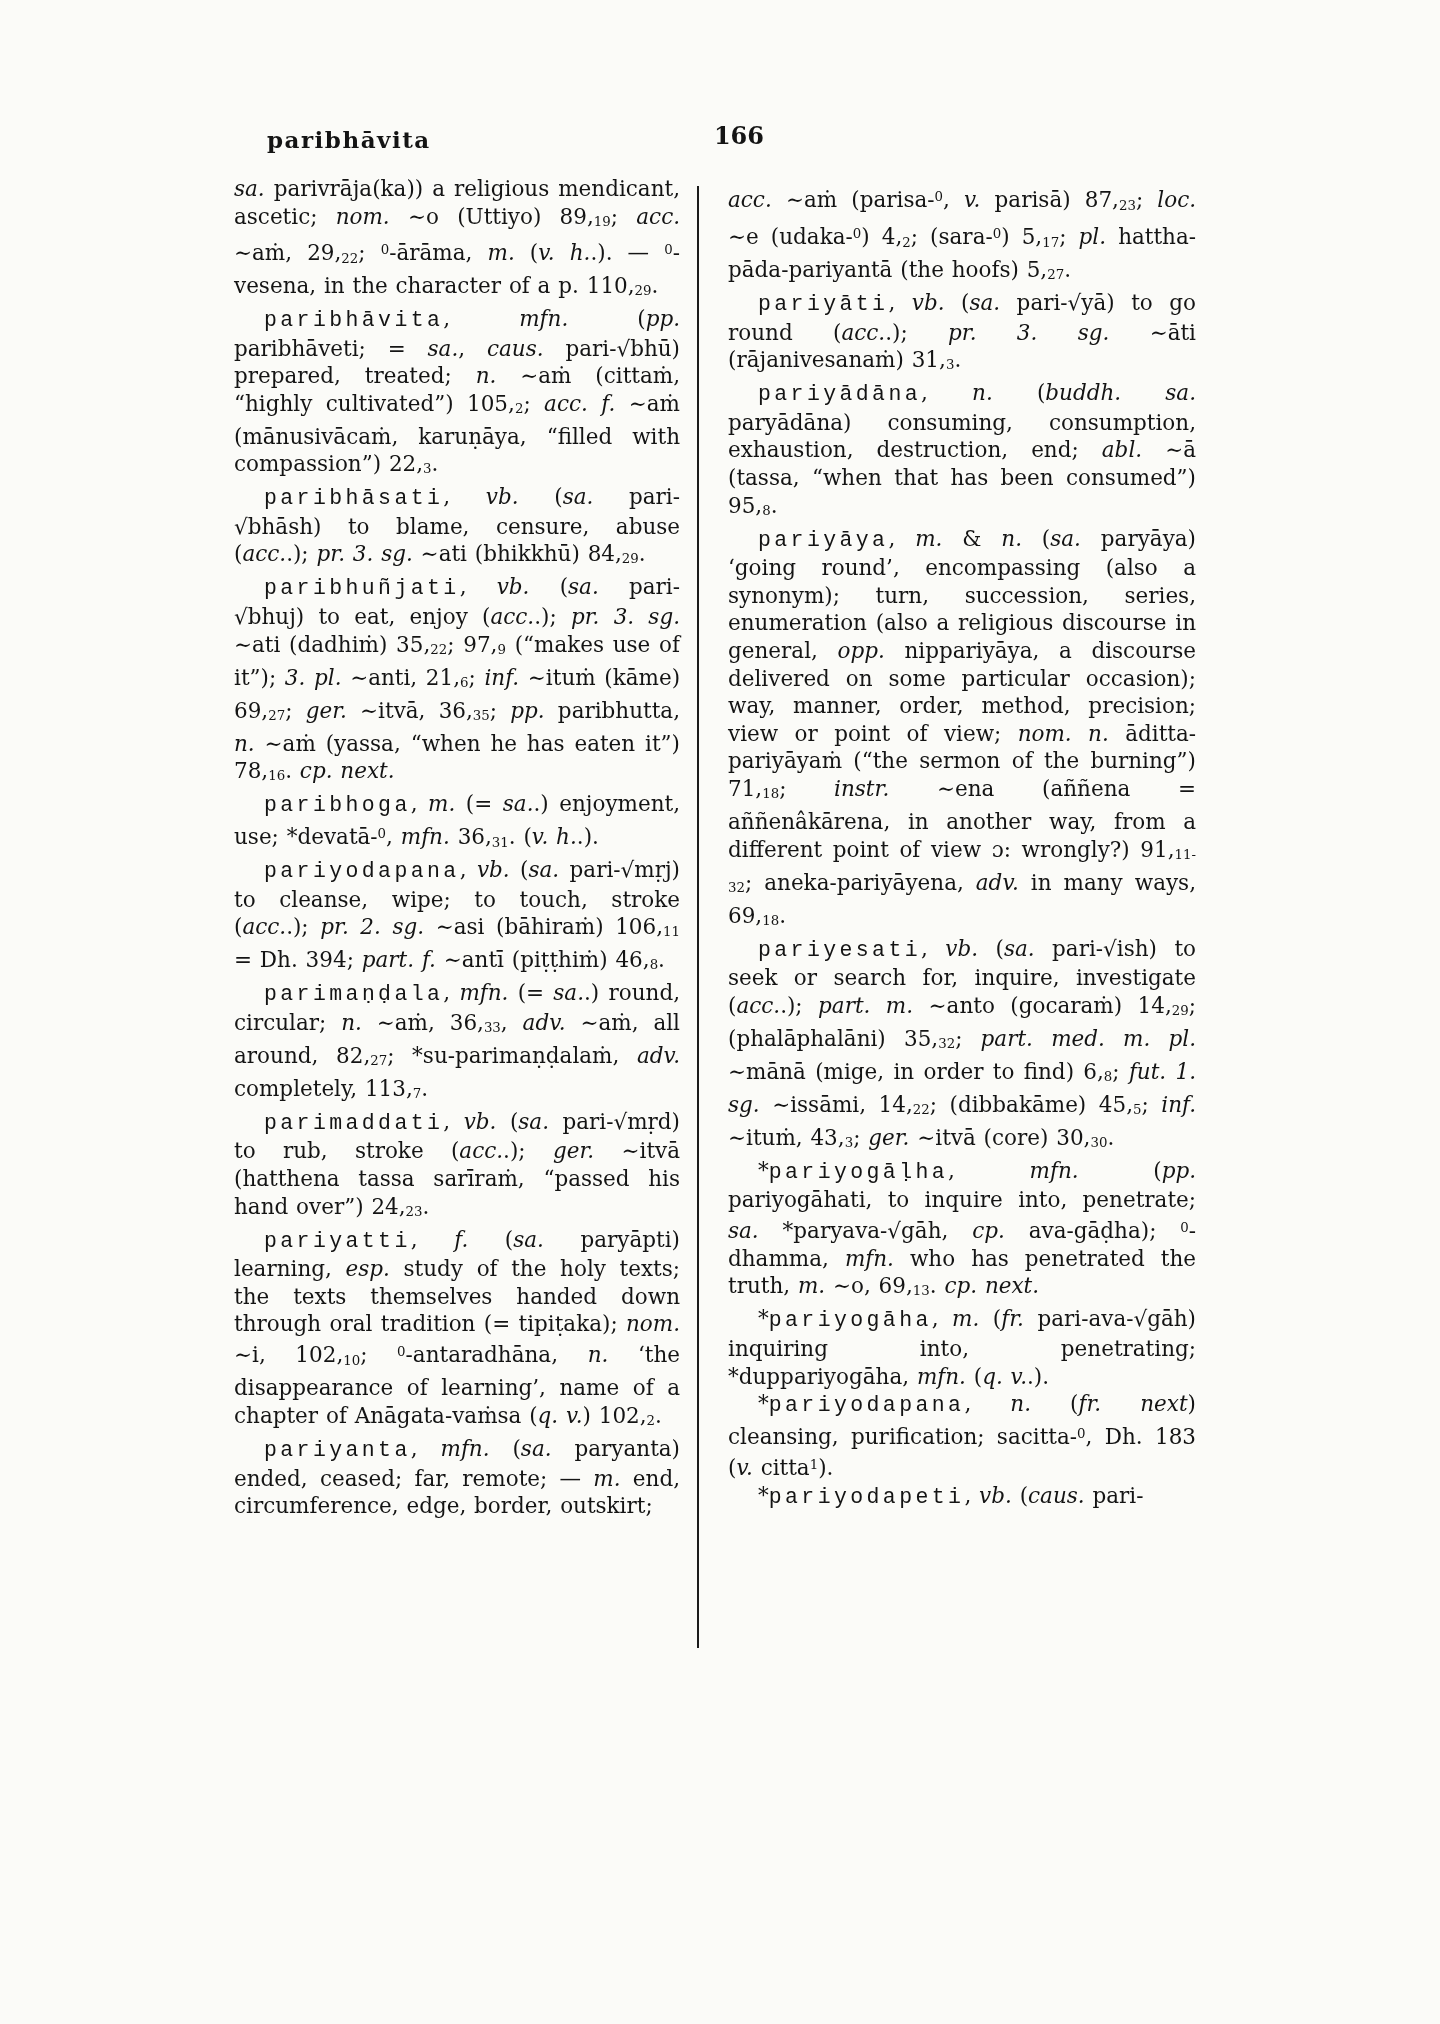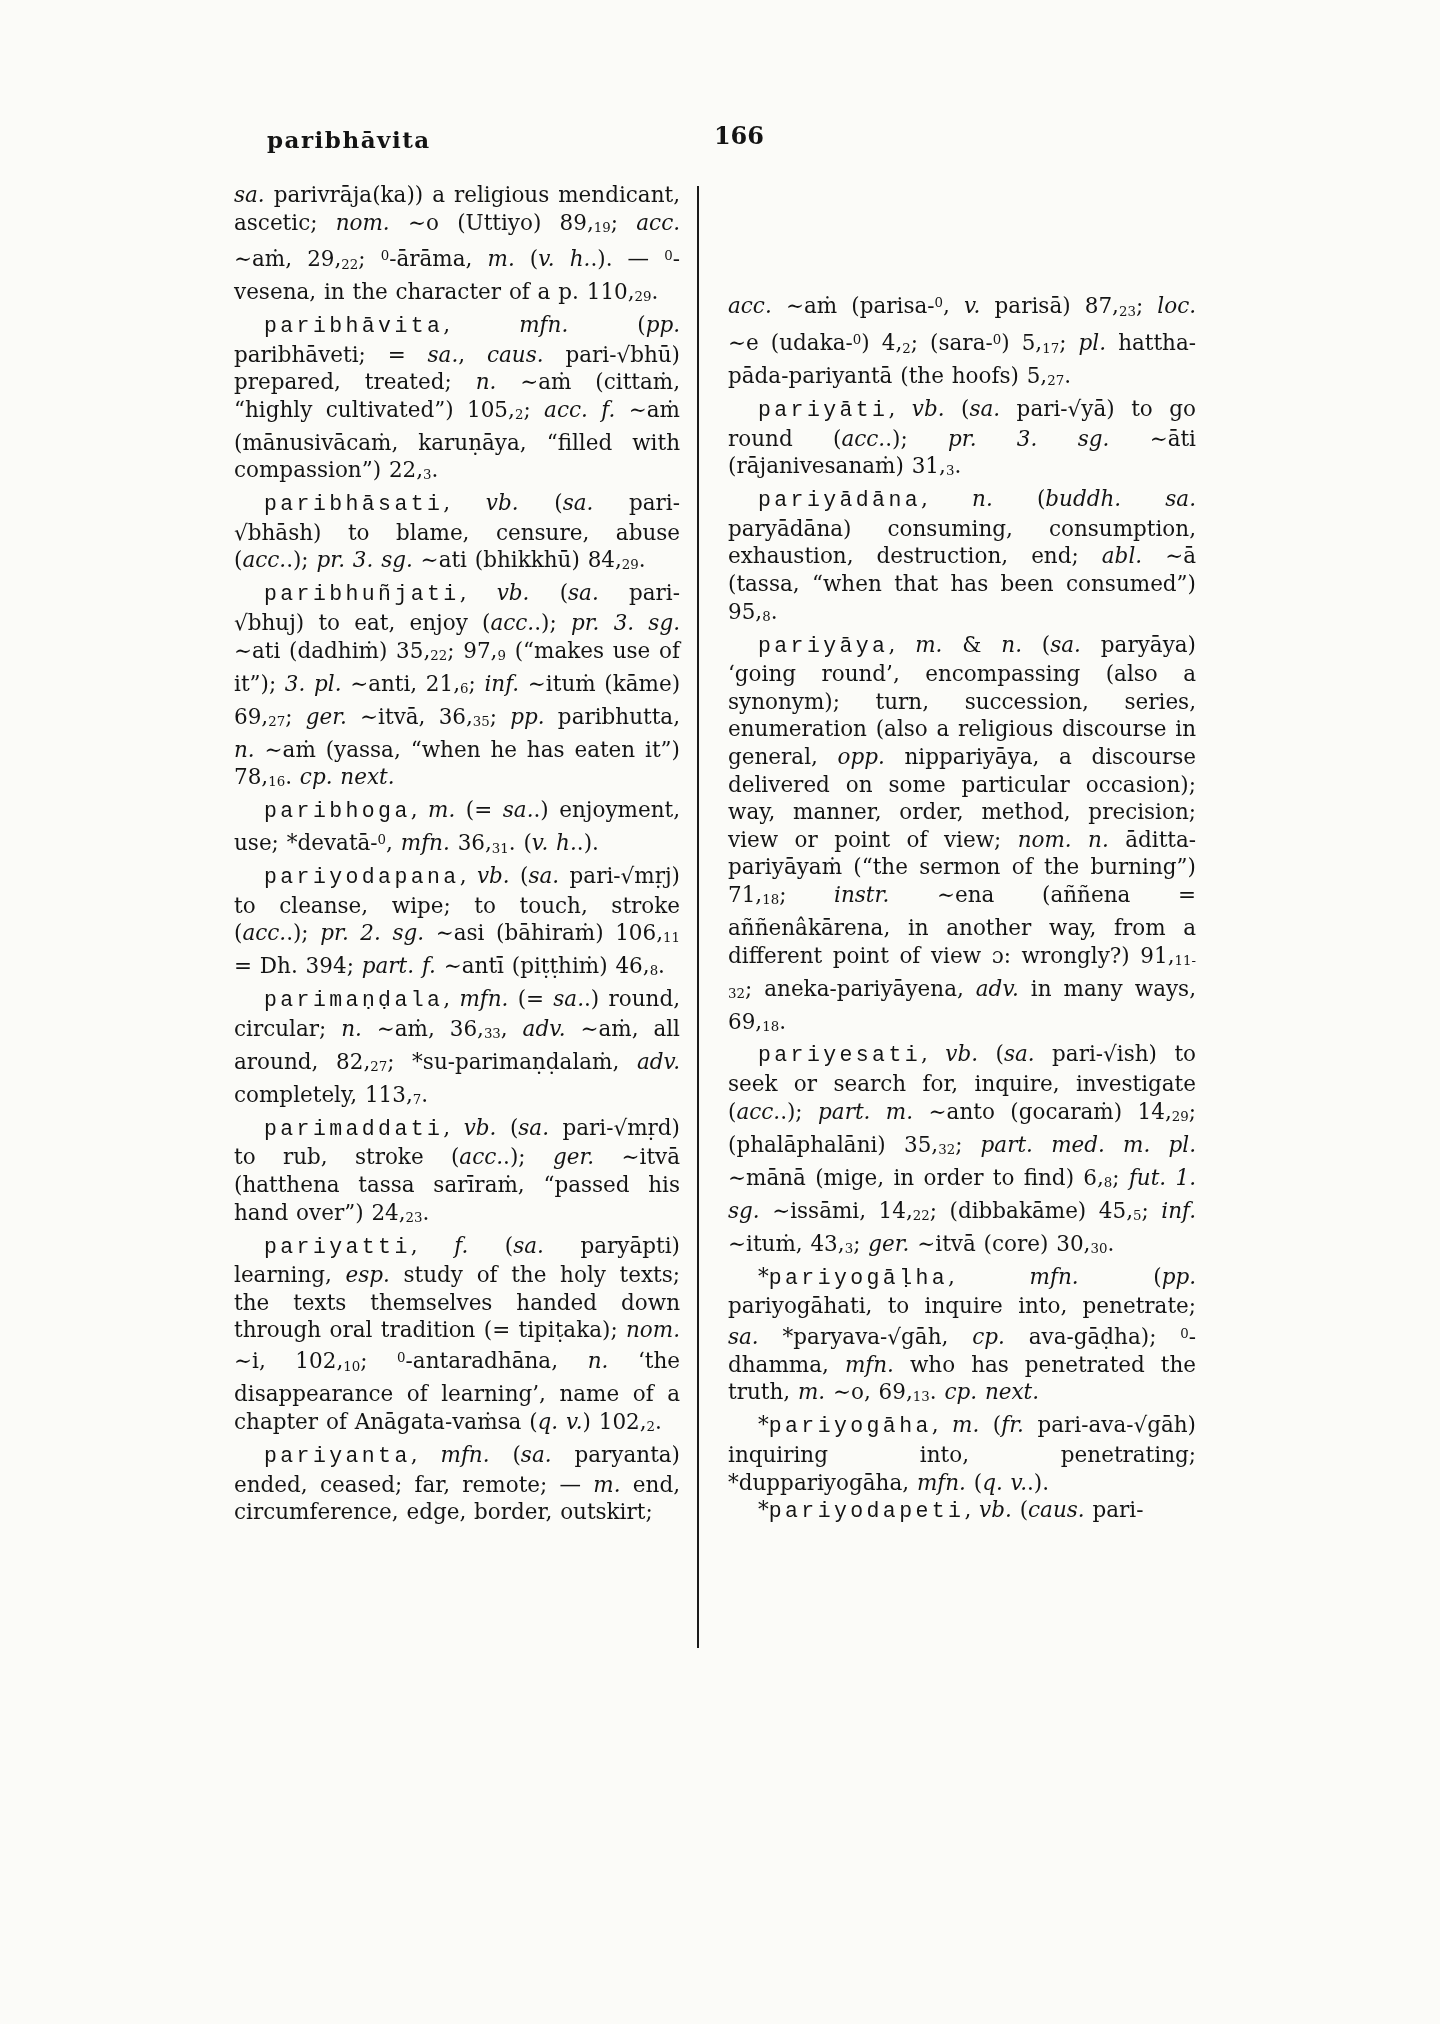--- a/index.html
+++ b/index.html
@@ -13,22 +13,22 @@
   .page{position:relative;width:1440px;height:2024px;overflow:hidden;}
   .running-head{
     position:absolute;left:267px;top:126px;
     font-size:23px;font-weight:bold;letter-spacing:1.5px;
   }
   .page-number{
     position:absolute;left:664px;top:121px;width:100px;
     font-size:24px;font-weight:bold;text-align:right;
   }
   .columns{
-    position:absolute;left:234px;top:181px;width:962px;
-    display:flex;align-items:flex-end;
+    position:absolute;left:234px;top:175px;width:962px;
+    display:flex;align-items:center;
   }
   .col{display:block;}
   .col-left{width:446px;}
   .col-right{width:468px;margin-left:48px;}
   .divider{
     position:absolute;left:697px;top:186px;width:2px;height:1462px;
     background:#1b1b1b;
   }
   p.entry, p.cont{
     margin:0;
@@ -65,16 +65,17 @@
         <p class="entry"><span class="hw">pariyanta</span>, <span class="it">mfn.</span> (<span class="it">sa.</span> paryanta) ended, ceased; far, remote; — <span class="it">m.</span> end, circumference, edge, border, outskirt;</p>
       </div>
     <div class="col col-right">
         <p class="cont"><span class="it">acc.</span> ∼aṁ (parisa-<span class="sp">0</span>, <span class="it">v.</span> parisā) 87,<span class="sb">23</span>; <span class="it">loc.</span> ∼e (udaka-<span class="sp">0</span>) 4,<span class="sb">2</span>; (sara-<span class="sp">0</span>) 5,<span class="sb">17</span>; <span class="it">pl.</span> hattha-pāda-pariyantā (the hoofs) 5,<span class="sb">27</span>.</p>
         <p class="entry"><span class="hw">pariyāti</span>, <span class="it">vb.</span> (<span class="it">sa.</span> pari-√yā) to go round (<span class="it">acc.</span>.); <span class="it">pr. 3. sg.</span> ∼āti (rājanivesanaṁ) 31,<span class="sb">3</span>.</p>
         <p class="entry"><span class="hw">pariyādāna</span>, <span class="it">n.</span> (<span class="it">buddh. sa.</span> paryādāna) consuming, consumption, exhaustion, destruction, end; <span class="it">abl.</span> ∼ā (tassa, “when that has been consumed”) 95,<span class="sb">8</span>.</p>
         <p class="entry"><span class="hw">pariyāya</span>, <span class="it">m.</span> &amp; <span class="it">n.</span> (<span class="it">sa.</span> paryāya) ‘going round’, encompassing (also a synonym); turn, succession, series, enumeration (also a religious discourse in general, <span class="it">opp.</span> nippariyāya, a discourse delivered on some particular occasion); way, manner, order, method, precision; view or point of view; <span class="it">nom. n.</span> āditta-pariyāyaṁ (“the sermon of the burning”) 71,<span class="sb">18</span>; <span class="it">instr.</span> ∼ena (aññena = aññenâkārena, in another way, from a different point of view ɔ: wrongly?) 91,<span class="sb">11-32</span>; aneka-pariyāyena, <span class="it">adv.</span> in many ways, 69,<span class="sb">18</span>.</p>
         <p class="entry"><span class="hw">pariyesati</span>, <span class="it">vb.</span> (<span class="it">sa.</span> pari-√ish) to seek or search for, inquire, investigate (<span class="it">acc.</span>.); <span class="it">part. m.</span> ∼anto (gocaraṁ) 14,<span class="sb">29</span>; (phalāphalāni) 35,<span class="sb">32</span>; <span class="it">part. med. m. pl.</span> ∼mānā (mige, in order to find) 6,<span class="sb">8</span>; <span class="it">fut. 1. sg.</span> ∼issāmi, 14,<span class="sb">22</span>; (dibbakāme) 45,<span class="sb">5</span>; <span class="it">inf.</span> ∼ituṁ, 43,<span class="sb">3</span>; <span class="it">ger.</span> ∼itvā (core) 30,<span class="sb">30</span>.</p>
         <p class="entry">*<span class="hw">pariyogāḷha</span>, <span class="it">mfn.</span> (<span class="it">pp.</span> pariyogāhati, to inquire into, penetrate; <span class="it">sa.</span> *paryava-√gāh, <span class="it">cp.</span> ava-gāḍha); <span class="sp">0</span>-dhamma, <span class="it">mfn.</span> who has penetrated the truth, <span class="it">m.</span> ∼o, 69,<span class="sb">13</span>. <span class="it">cp. next.</span></p>
         <p class="entry">*<span class="hw">pariyogāha</span>, <span class="it">m.</span> (<span class="it">fr.</span> pari-ava-√gāh) inquiring into, penetrating; *duppariyogāha, <span class="it">mfn.</span> (<span class="it">q. v.</span>.).</p>
+        <p class="entry">*<span class="hw">pariyodapana</span>, <span class="it">n.</span> (<span class="it">fr. next</span>) cleansing, purification; sacitta-<span class="sp">0</span>, Dh. 183 (<span class="it">v.</span> citta<span class="sp">1</span>).</p>
         <p class="entry">*<span class="hw">pariyodapeti</span>, <span class="it">vb.</span> (<span class="it">caus.</span> pari-</p>
       </div>
   </div>
 </div>
 
 </body></html>

